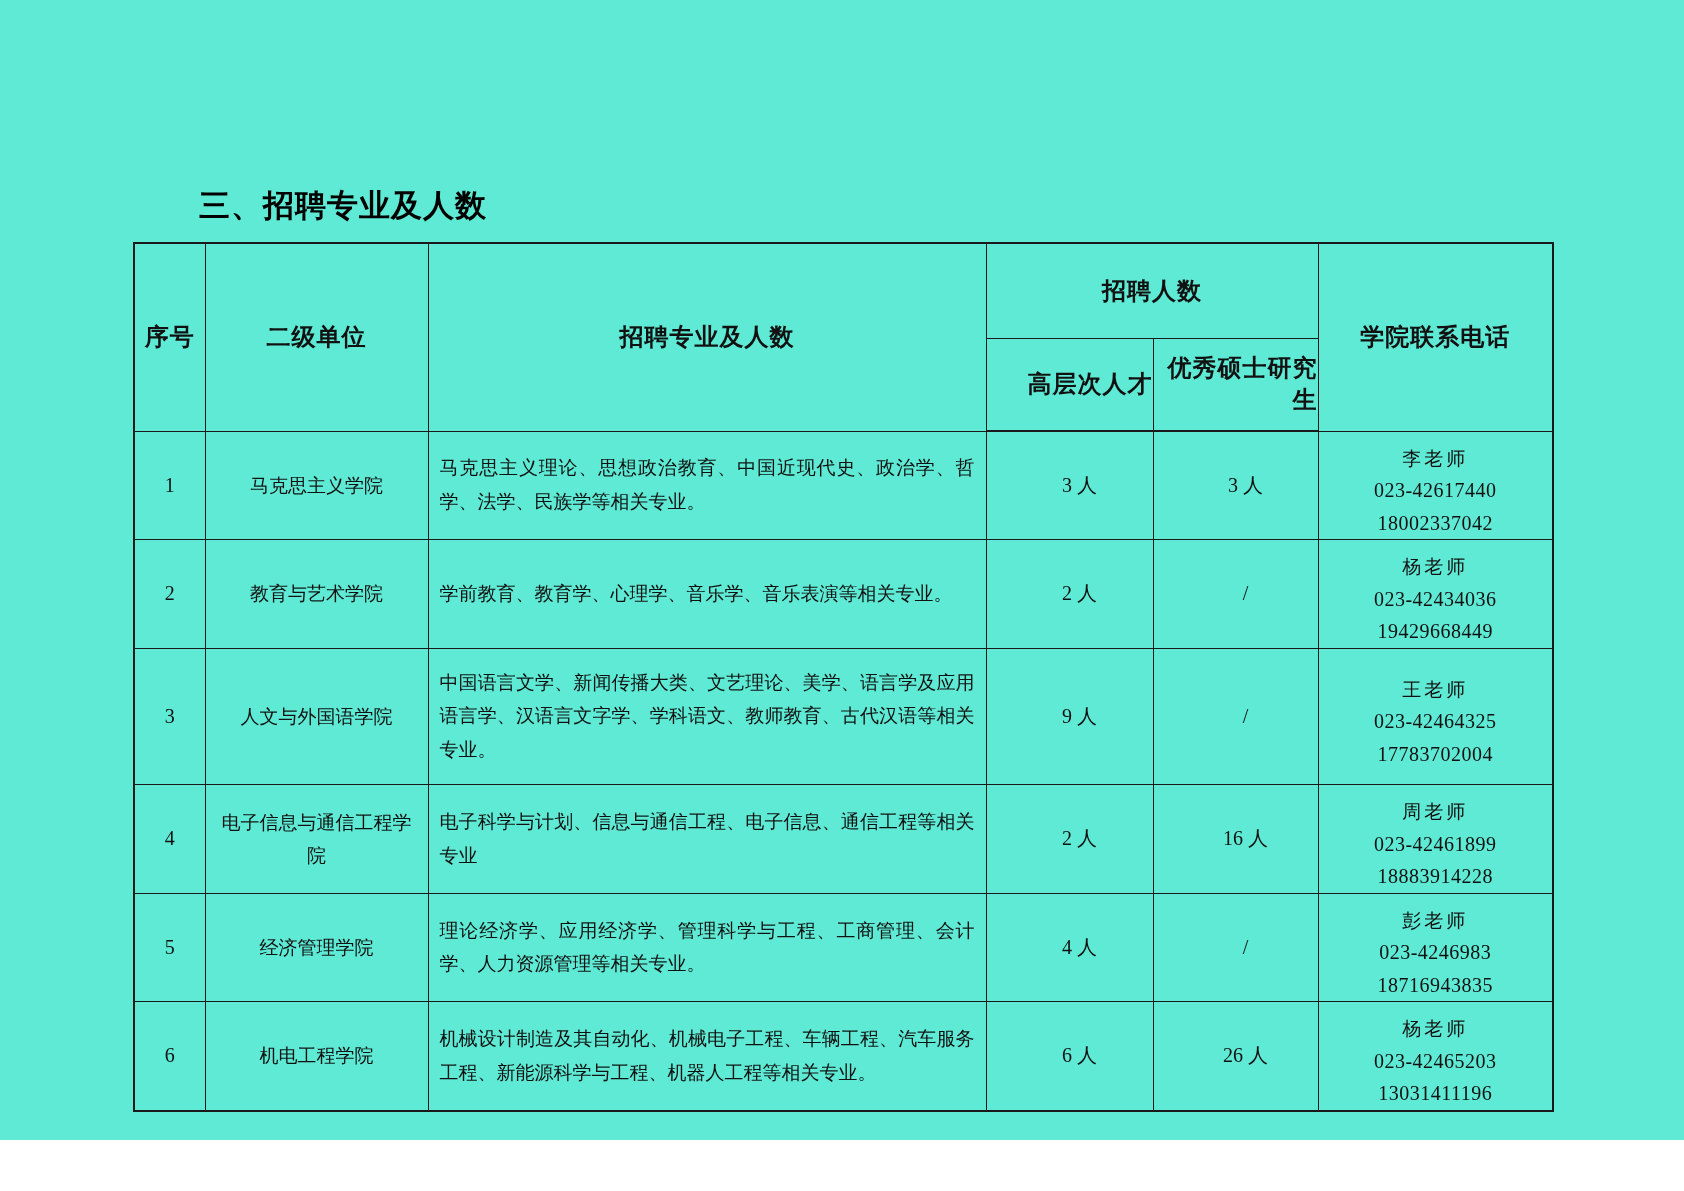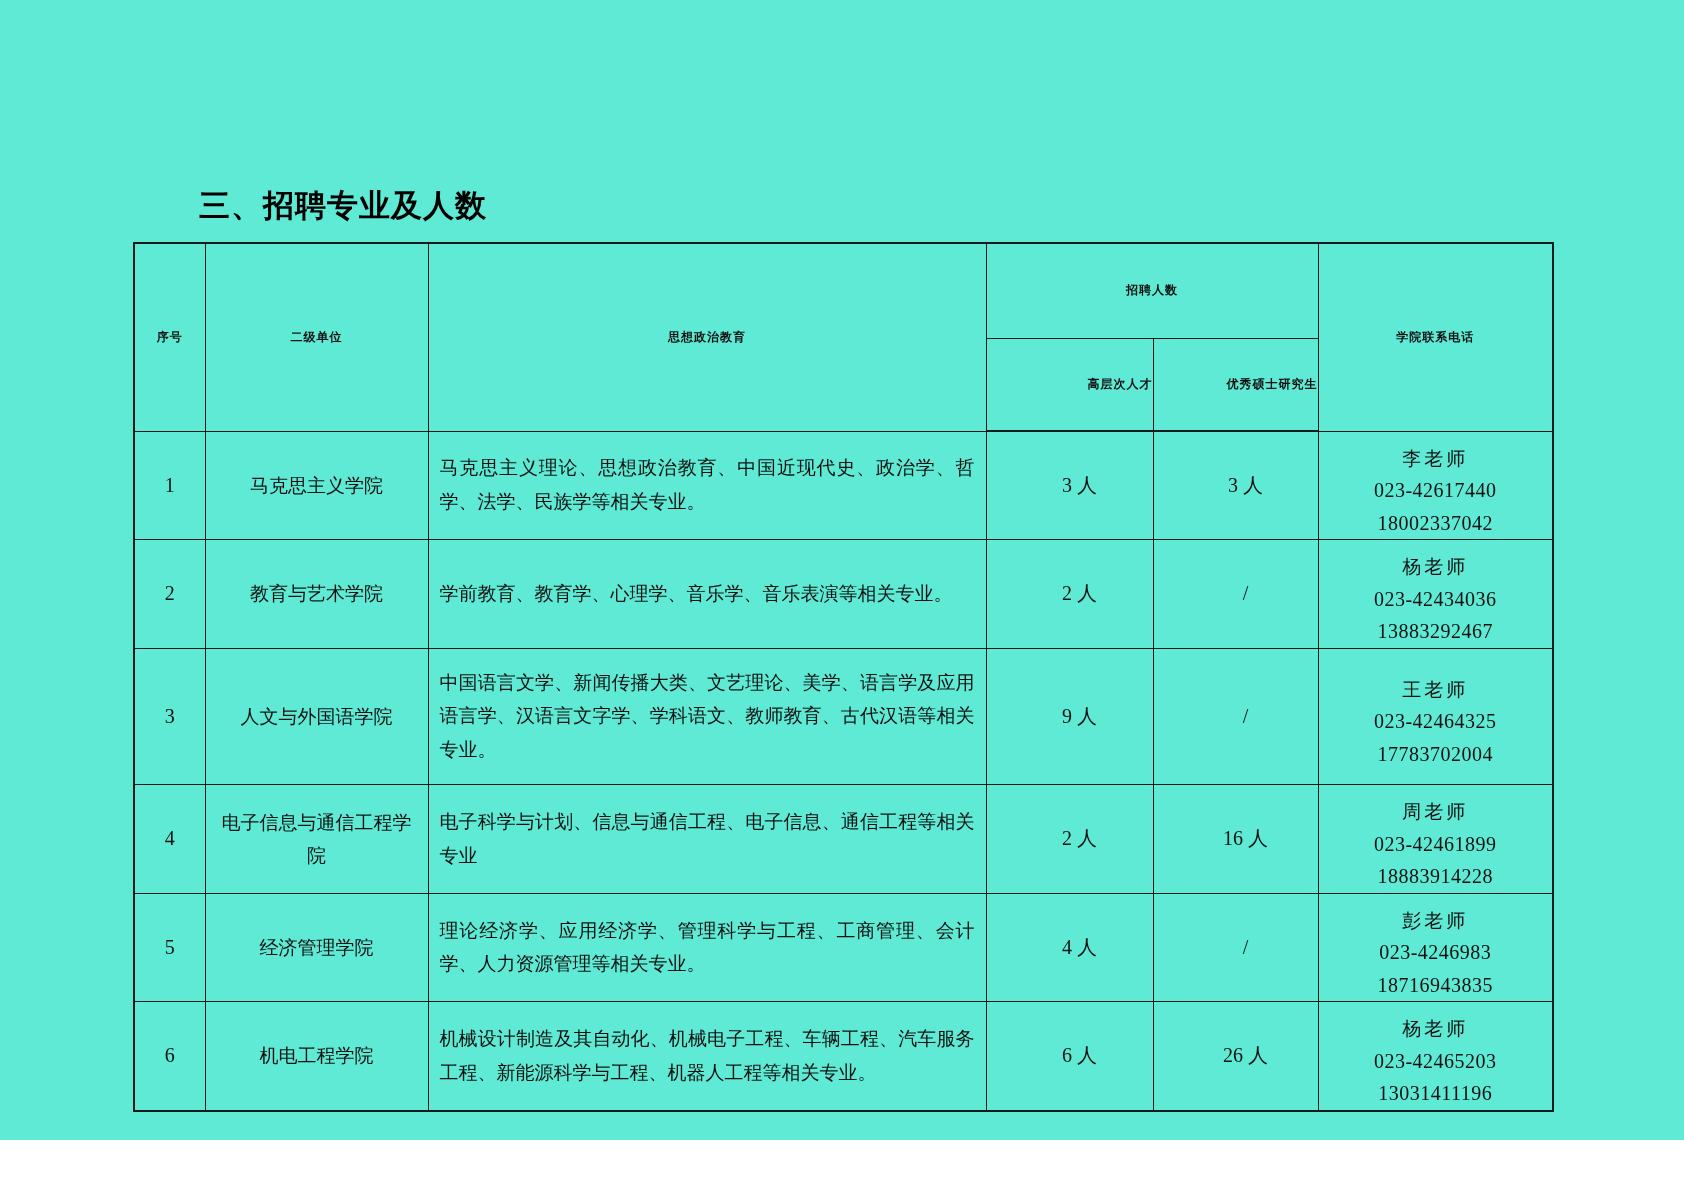--- a/index.html
+++ b/index.html
@@ -40,21 +40,21 @@
   .recruit-table th, .recruit-table td {
     border: 1px solid #1a1a1a;
     padding: 0;
     vertical-align: middle;
     text-align: center;
     color: #111111;
   }
   .recruit-table thead th {
     font-family: "Liberation Sans", sans-serif;
     font-weight: bold;
-    font-size: 12px;
+    font-size: 24px;
     letter-spacing: 1px;
   }
   tr.hr1 { height: 95px; }
   tr.hr2 { height: 93px; }
   tr.hr2 th { border-bottom: 2px solid #1a1a1a; text-align: right; }
   .row-1 { height: 98px; }
   .row-2 { height: 96px; }
   .row-3 { height: 102px; }
   .row-4 { height: 94px; }
   .row-5 { height: 96px; }
@@ -98,21 +98,21 @@
       <col style="width:223px">
       <col style="width:558px">
       <col style="width:167px">
       <col style="width:165px">
       <col style="width:235px">
     </colgroup>
     <thead>
       <tr class="hr1">
         <th rowspan="2">序号</th>
         <th rowspan="2">二级单位</th>
-        <th rowspan="2">思想政治教育</th>
+        <th rowspan="2">招聘专业及人数</th>
         <th colspan="2">招聘人数</th>
         <th rowspan="2">学院联系电话</th>
       </tr>
       <tr class="hr2">
         <th>高层次人才</th>
         <th>优秀硕士研究生</th>
       </tr>
     </thead>
     <tbody>
       <tr class="row-1">
@@ -129,21 +129,21 @@
       </tr>
       <tr class="row-2">
         <td class="c-index">2</td>
         <td class="c-unit">教育与艺术学院</td>
         <td class="c-major">学前教育、教育学、心理学、音乐学、音乐表演等相关专业。</td>
         <td class="c-num">2 人</td>
         <td class="c-num">/</td>
         <td class="c-contact">
           <div class="contact-name">杨老师</div>
           <div class="phone">023-42434036</div>
-          <div class="phone">13883292467</div>
+          <div class="phone">19429668449</div>
         </td>
       </tr>
       <tr class="row-3">
         <td class="c-index">3</td>
         <td class="c-unit">人文与外国语学院</td>
         <td class="c-major">中国语言文学、新闻传播大类、文艺理论、美学、语言学及应用语言学、汉语言文字学、学科语文、教师教育、古代汉语等相关专业。</td>
         <td class="c-num">9 人</td>
         <td class="c-num">/</td>
         <td class="c-contact">
           <div class="contact-name">王老师</div>

